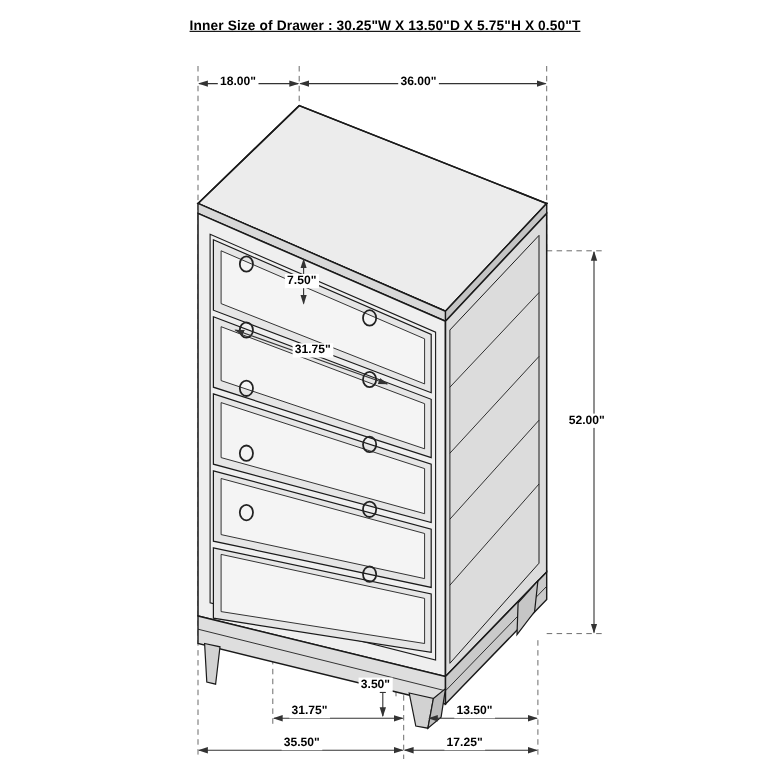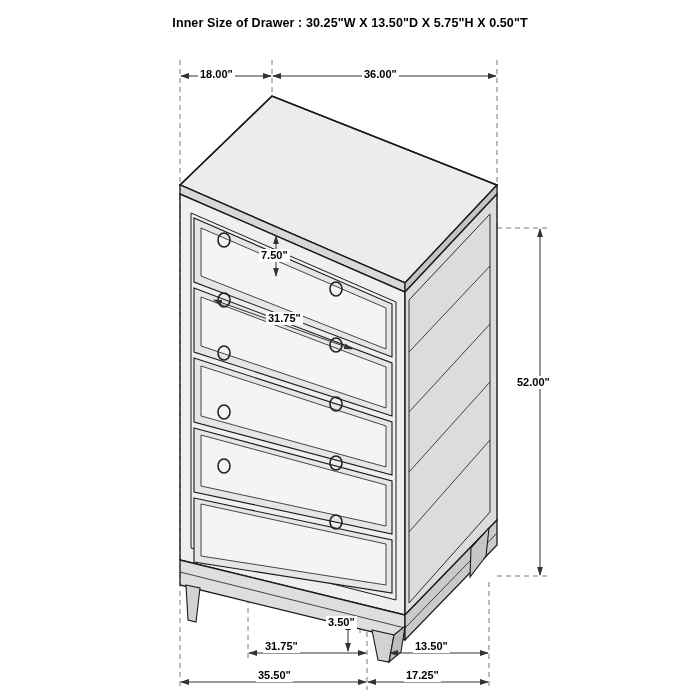--- a/index.html
+++ b/index.html
@@ -23,20 +23,21 @@
   #title {
     position: absolute;
     top: 16px;
     left: 0;
     width: 700px;
     text-align: center;
     font-size: 12.5px;
     font-weight: bold;
     letter-spacing: 0.1px;
     color: #000000;
+    text-decoration: underline;
   }
   svg#drawing {
     position: absolute;
     top: 0;
     left: 0;
     width: 700px;
     height: 700px;
   }
   .dimlabel {
     position: absolute;

